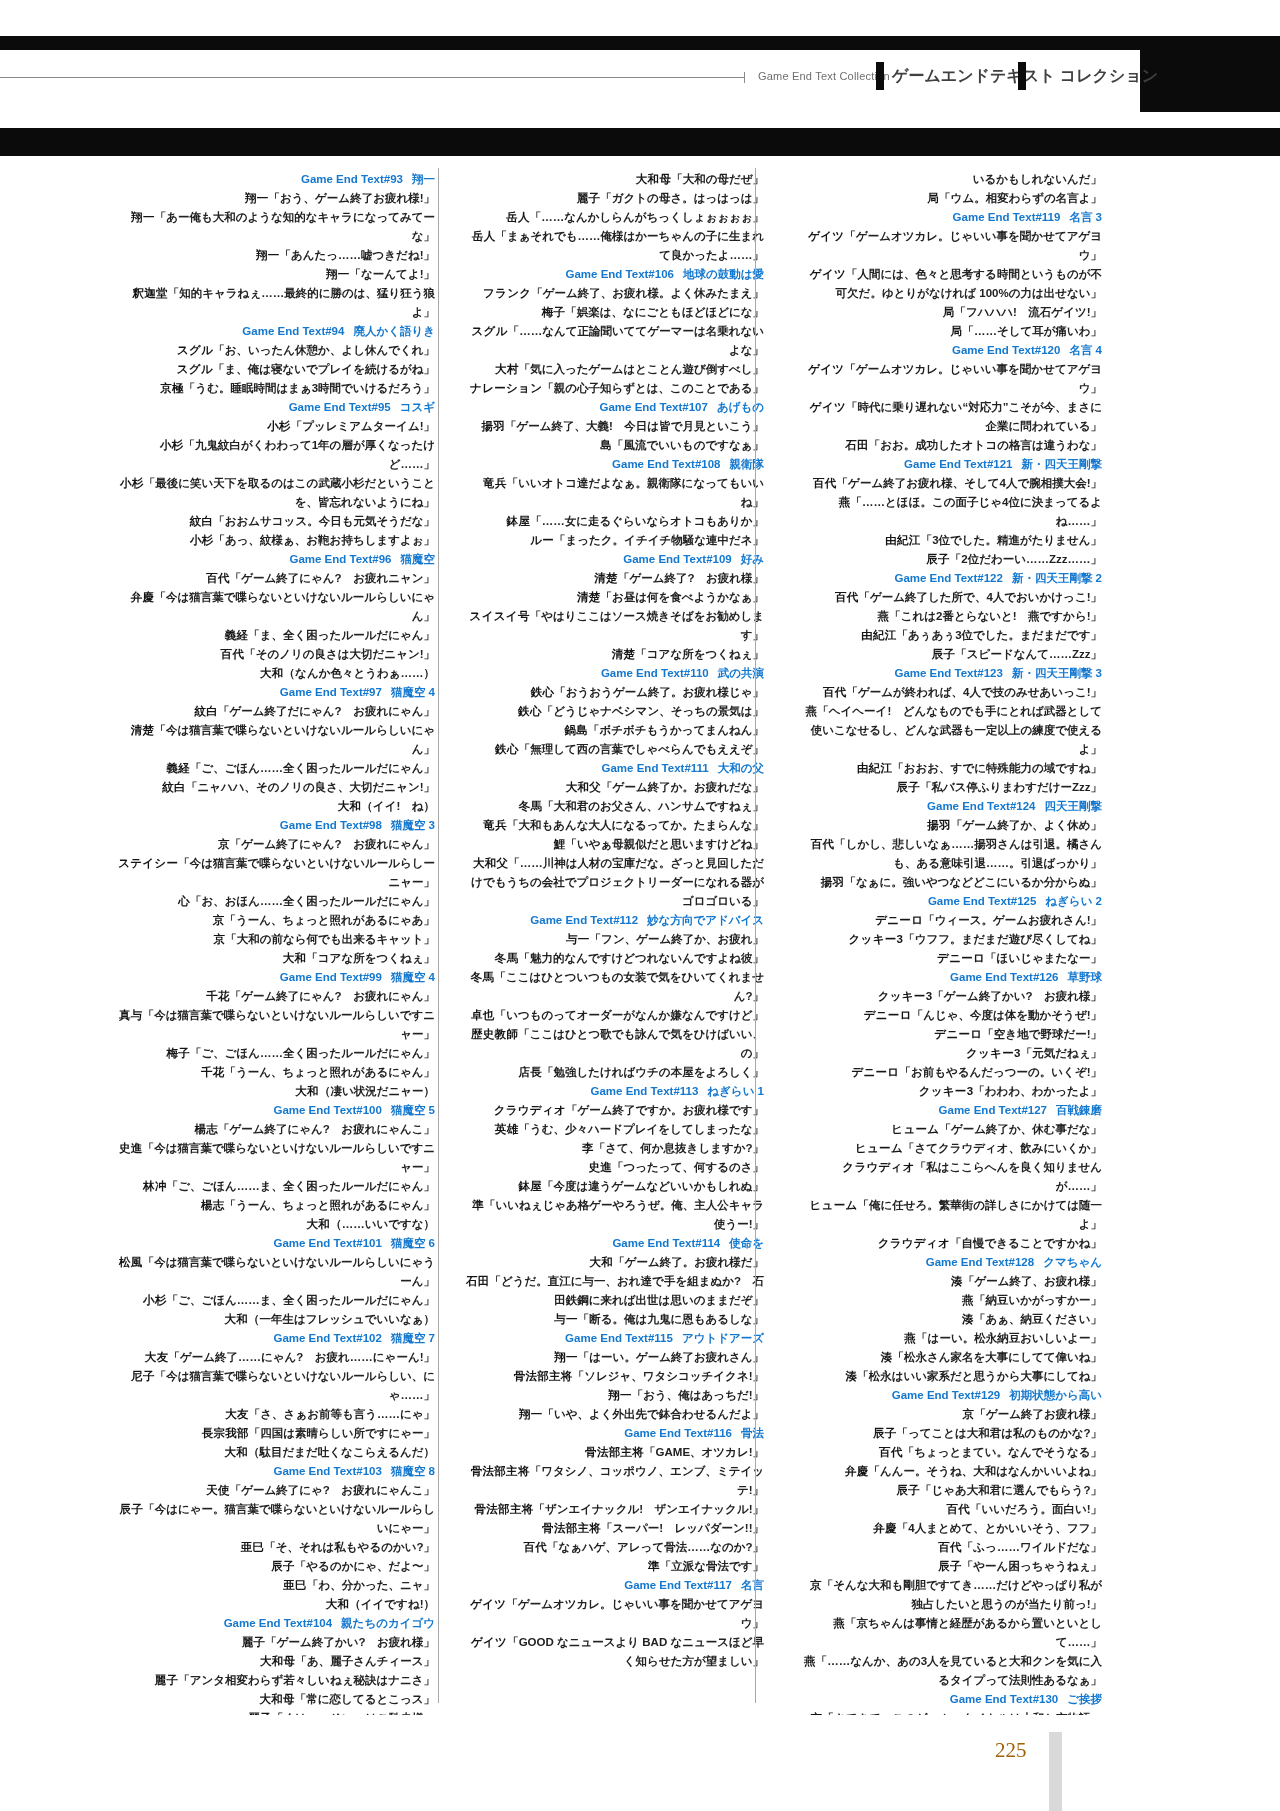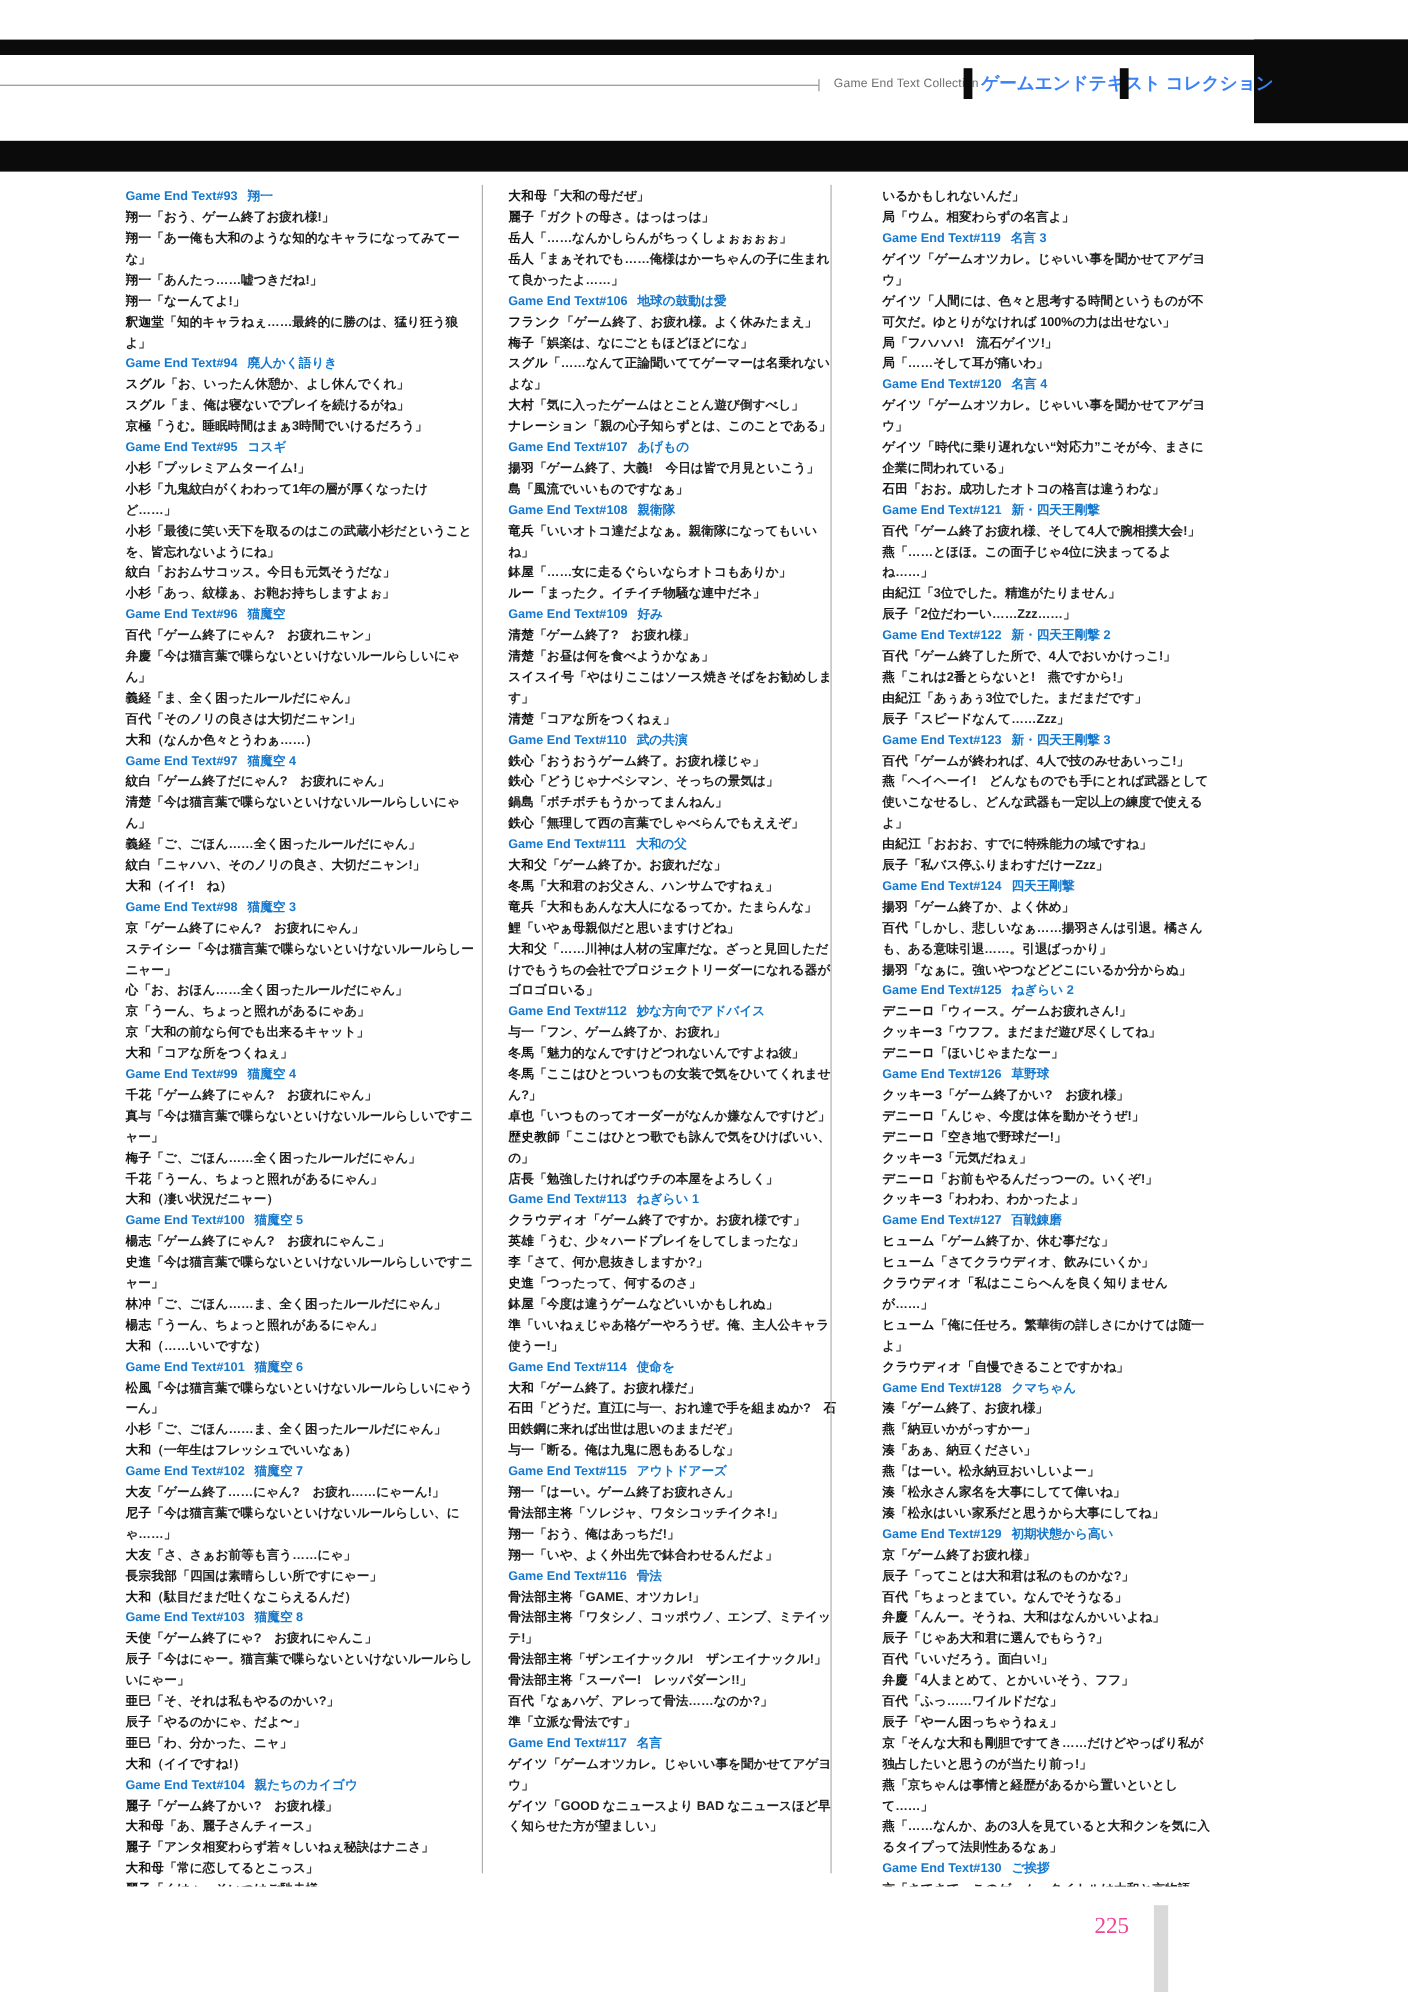--- a/index.html
+++ b/index.html
@@ -11,38 +11,38 @@
   .band{position:absolute;background:#0b0b0b;}
   #band-top{left:0;top:36px;width:1280px;height:14px;}
   #corner-block{left:1140px;top:36px;width:140px;height:76px;}
   #band-mid{left:0;top:128px;width:1280px;height:28px;}
   #header-rule{position:absolute;left:0;top:77px;width:744px;height:1px;background:#8a8a8a;}
   #header-rule-tick{position:absolute;left:744px;top:72px;width:1px;height:11px;background:#8a8a8a;}
   #header-label-en{position:absolute;left:758px;top:70px;font-size:11px;color:#6f6f6f;letter-spacing:0.2px;white-space:nowrap;}
   .accent-bar{position:absolute;top:62px;width:8px;height:28px;background:#0b0b0b;}
   #accent-bar-1{left:876px;}
   #accent-bar-2{left:1018px;}
-  #header-title-jp{position:absolute;left:892px;top:66px;font-size:16px;font-weight:bold;color:#3b82f6;white-space:nowrap;}
-
-  .col{position:absolute;top:170px;overflow:hidden;height:1545px;}
+  #header-title-jp{position:absolute;left:892px;top:66px;font-size:16px;font-weight:bold;color:#404040;white-space:nowrap;}
+
+  .col{position:absolute;top:170px;overflow:hidden;height:1545px;text-align:right;}
   #col-1{left:114px;width:321px;}
   #col-2{left:462px;width:302px;}
   #col-3{left:802px;width:300px;}
   .col-divider{position:absolute;top:168px;height:1535px;width:1px;background:#a8a8a8;}
   #divider-1{left:438px;}
   #divider-2{left:755px;}
 
   .entry{font-size:11.5px;line-height:19px;margin:0;}
   .entry.sec{color:var(--accent,#1478cf);font-weight:bold;}
   .secnum{letter-spacing:0;}
   .sectitle{margin-left:9px;}
   .speaker{font-weight:bold;color:#151515;letter-spacing:0.3px;}
   .dialogue{font-weight:600;color:#222222;}
 
-  #page-number{position:absolute;left:995px;top:1738px;font-family:"Liberation Serif","DejaVu Serif",serif;font-size:21px;color:#ec4899;}
+  #page-number{position:absolute;left:995px;top:1738px;font-family:"Liberation Serif","DejaVu Serif",serif;font-size:21px;color:#a16207;}
   #page-edge-bar{position:absolute;left:1049px;top:1732px;width:13px;height:79px;background:#d9d9d9;}
 </style>
 </head>
 <body>
 
 <div class="band" id="band-top"></div>
 <div class="band" id="corner-block"></div>
 <div id="header-rule"></div>
 <div id="header-rule-tick"></div>
 <div id="header-label-en">Game End Text Collection</div>

